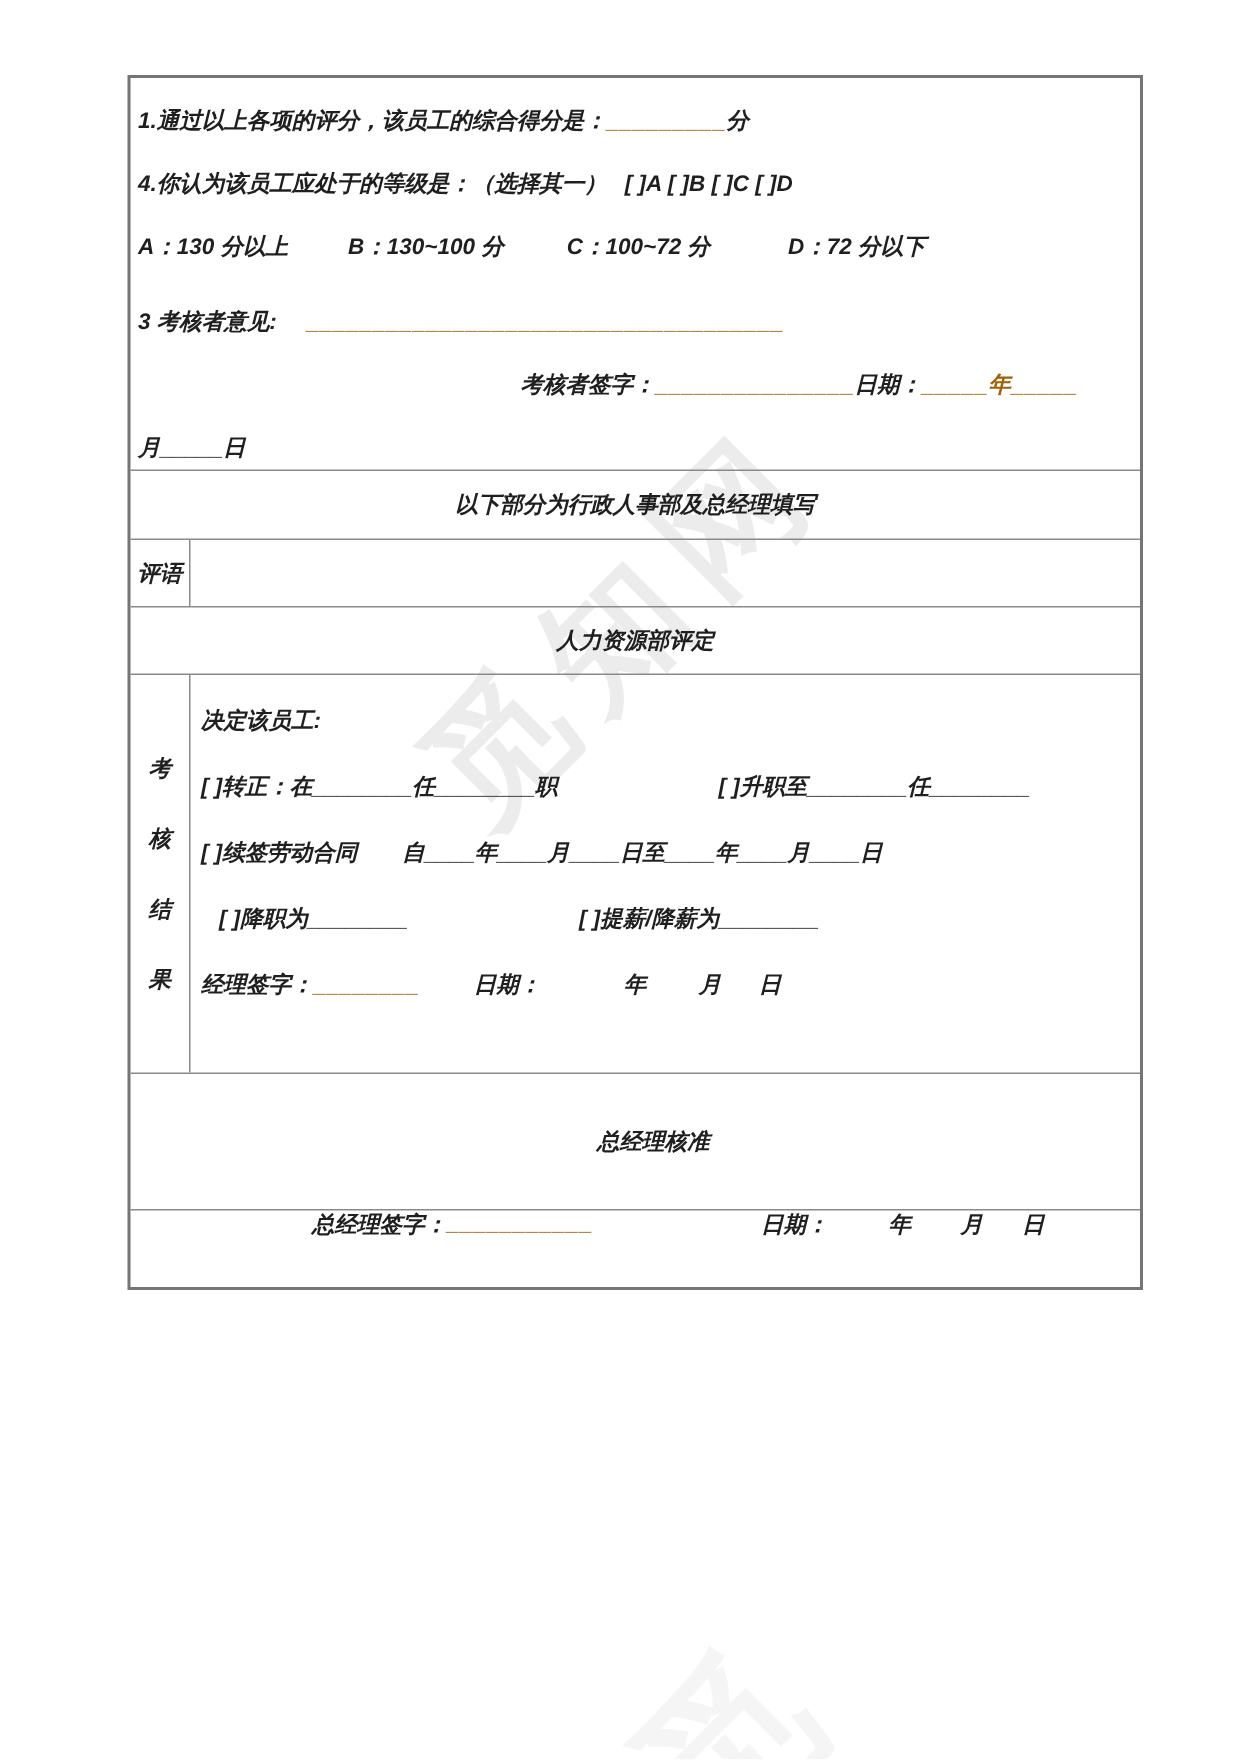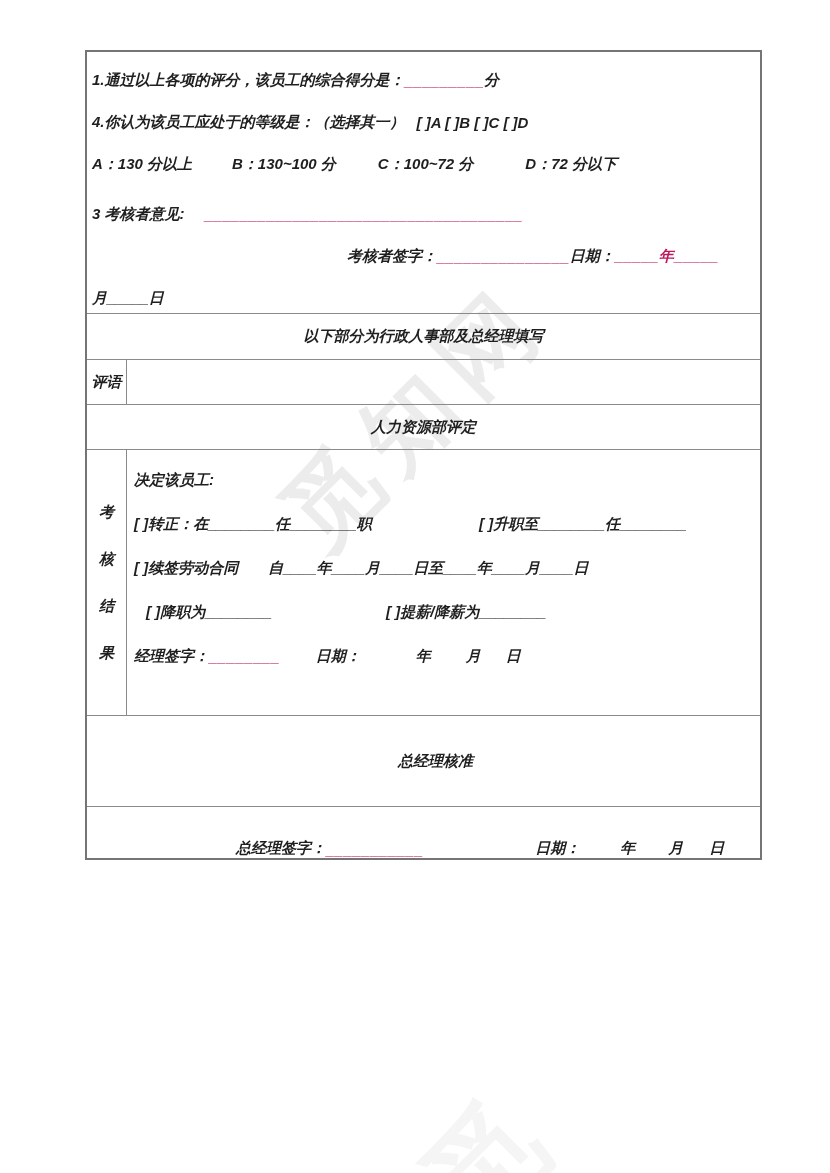--- a/index.html
+++ b/index.html
@@ -72,37 +72,37 @@
     border-right: 1.5px solid #8a8a8a;
     display: flex; flex-direction: column;
     align-items: center; justify-content: center;
     flex: none;
   }
   .label-col.vertical { gap: 28px; }
   .content-col { flex: 1; padding: 0 6px 0 7px; }
   .line { display: flex; align-items: center; height: 42px; white-space: nowrap; }
   .r5 .line { height: 44px; }
   .r5 .content-col { padding-top: 8px; }
-  .blank { color: #be185d; letter-spacing: 0.5px; }
+  .blank { color: #a16207; letter-spacing: 0.5px; }
   .w345 { flex: none; width: 345px; }
   .w252 { flex: none; width: 252px; padding-left: 12px; }
   .w118 { flex: none; width: 118px; }
   .ml12 { margin-left: 12px; }
   .ml20 { margin-left: 20px; }
   .ml30 { margin-left: 30px; }
   .ml36 { margin-left: 36px; }
   .ml40 { margin-left: 40px; }
   .ml42 { margin-left: 42px; }
   .ml52 { margin-left: 52px; }
   .ml55 { margin-left: 55px; }
   .ml35 { margin-left: 35px; }
   .ml25 { margin-left: 25px; }
   .ml255 { margin-left: 255px; }
   .mt8 { margin-top: 8px; }
-  .r7line { display: flex; align-items: flex-end; height: 100%; white-space: nowrap; padding-left: 28px; }
+  .r7line { display: flex; align-items: flex-start; height: 100%; white-space: nowrap; }
   .r7-label { margin-left: 121px; }
   .r7-date { margin-left: 112px; }
   .r7-y { margin-left: 40px; }
   .r7-m { margin-left: 33px; }
   .r7-d { margin-left: 26px; }
 </style>
 </head>
 <body>
 
 <div class="page">

